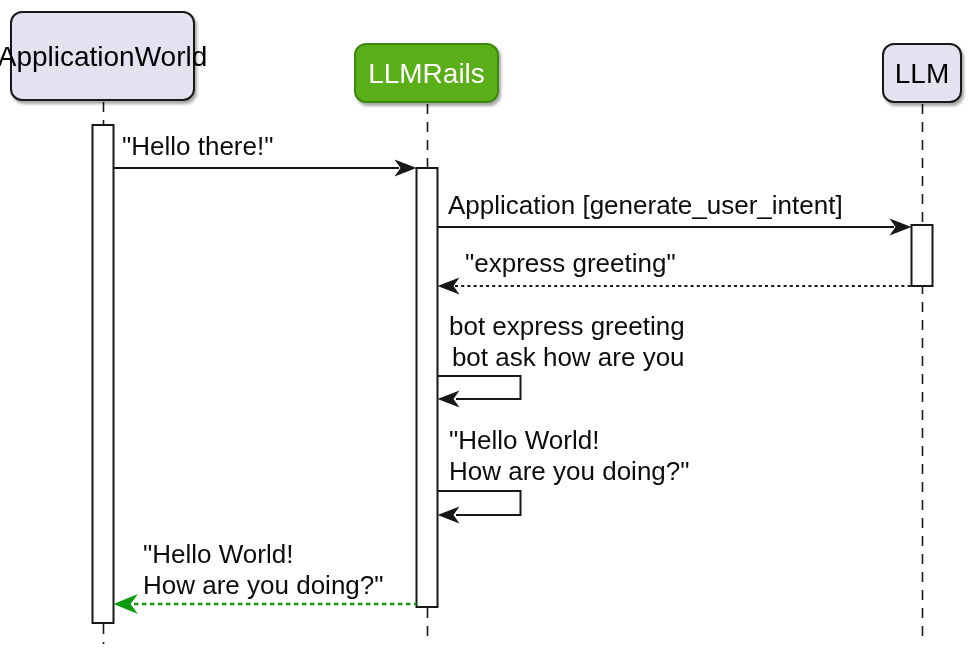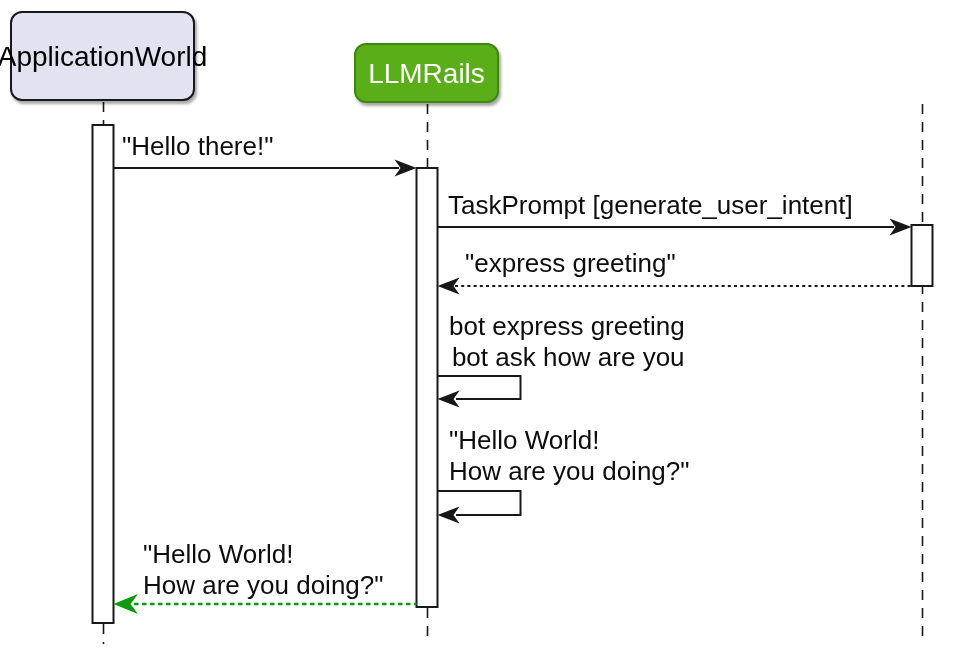--- a/index.html
+++ b/index.html
@@ -95,26 +95,29 @@
     <polygon class="head green" points="113.5,604 138,594 130.5,604 138,614"></polygon>
   </svg>
 
   <div class="participant p-app">
     <span>Application</span>
     <span>World</span>
   </div>
   <div class="participant green p-rails">
     <span>LLMRails</span>
   </div>
+  <div class="participant p-llm">
+    <span>LLM</span>
+  </div>
 
   <div class="msg l1">
     <span>"Hello there!"</span>
   </div>
   <div class="msg l2">
-    <span>TaskPrompt [generate_user_intent]</span>
+    <span>Application [generate_user_intent]</span>
   </div>
   <div class="msg l3">
     <span>"express greeting"</span>
   </div>
   <div class="msg l4">
     <span>bot express greeting</span>
     <span>bot ask how are you</span>
   </div>
   <div class="msg l5">
     <span>"Hello World!</span>

